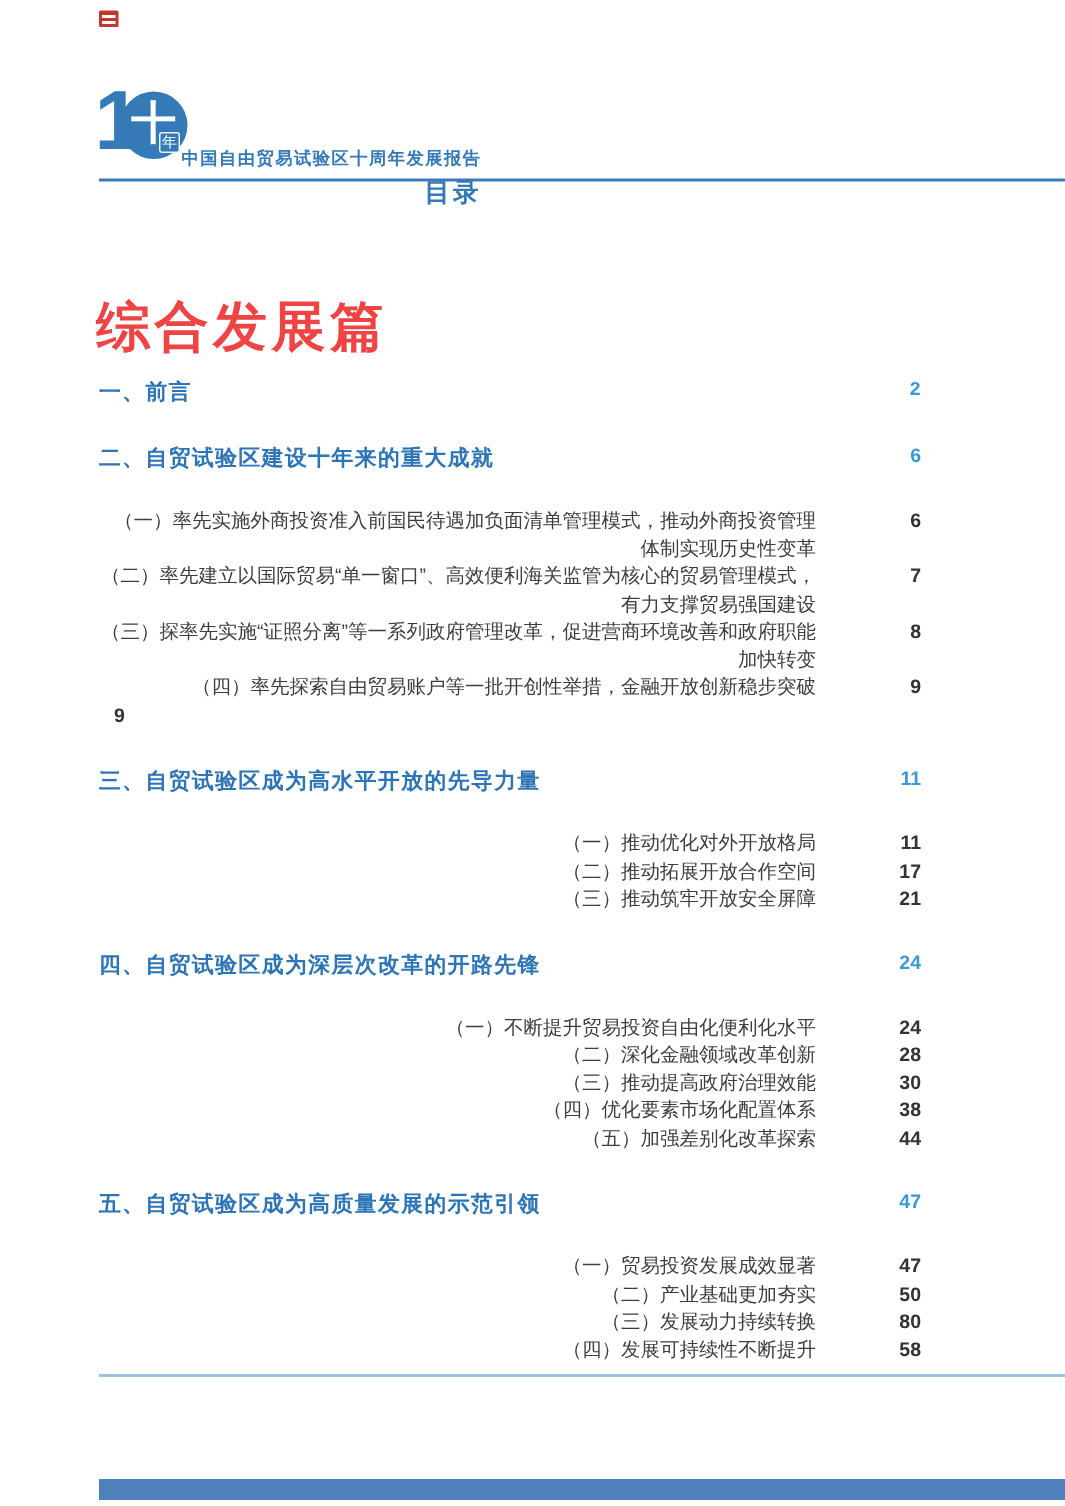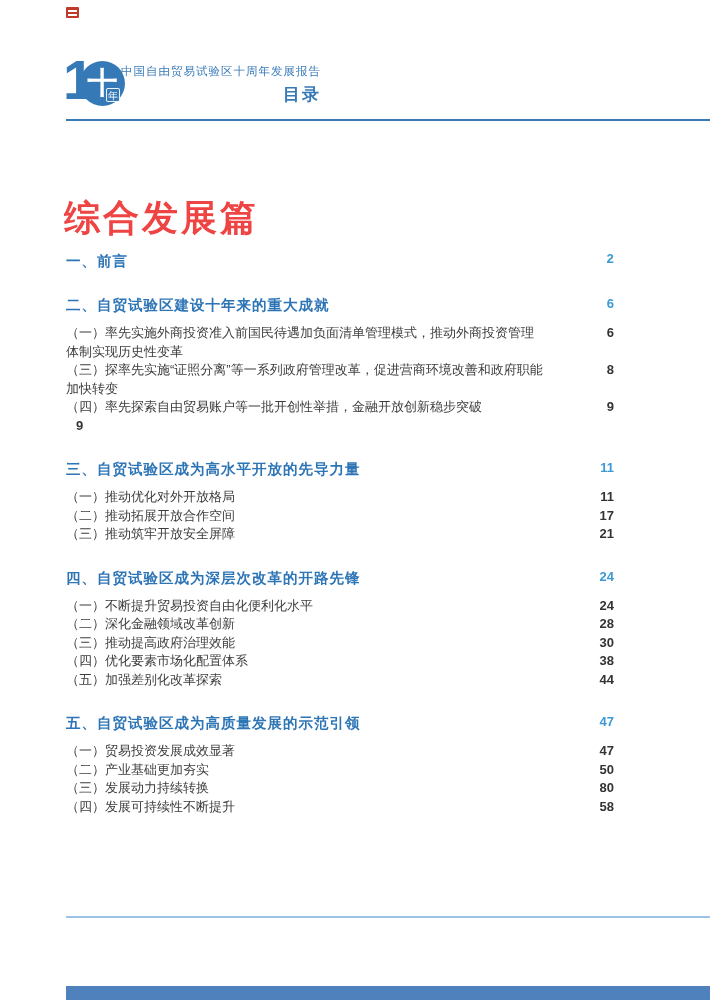--- a/index.html
+++ b/index.html
@@ -34,21 +34,21 @@
     position:absolute; left:0; top:1px; width:100%; text-align:center;
     color:#ffffff; font-size:30px; font-weight:bold; line-height:42px;
   }
   .logo-circle .nian {
     position:absolute; right:5px; bottom:4px; width:14px; height:14px;
     color:#ffffff; font-size:10px; line-height:13px; text-align:center;
     border:1px solid rgba(255,255,255,.9); background:#3679b7; border-radius:2px;
   }
   .hdr-text { position:absolute; left:121px; top:64px; }
   .hdr-report {
-    color:#3679b7; font-size:11.5px; font-weight:normal; letter-spacing:1px;
+    color:#3679b7; font-size:11.5px; font-weight:bold; letter-spacing:1px;margin-top:34px;
   }
   .hdr-page-label {
     margin-top:4px; color:#3679b7; font-size:17px; font-weight:bold; letter-spacing:2px;text-align:right;
   }
   .hdr-rule {
     position:absolute; left:66px; right:0; top:119px; height:2px; background:#3a7ab8;
   }
 
   
   .sec-title {
@@ -62,21 +62,21 @@
     display:flex; justify-content:space-between; align-items:flex-start;
     margin-top:25px; cursor:pointer;
   }
   .toc-chapter:first-child { margin-top:0;font-family:Liberation Mono, monospace; }
   .toc-chapter .t {
     color:#2e75b6; font-size:14.5px; font-weight:bold; letter-spacing:1px;
   }
   .toc-chapter .p {
     color:#3b99d4; font-size:13px; font-weight:bold; padding-left:10px;
   }
-  .toc-subs { margin-top:9px; }
+  .toc-subs { margin-top:23px;text-align:right; }
   .toc-sub {
     display:flex; justify-content:space-between; align-items:flex-start;
     cursor:pointer;
   }
   .toc-sub .t {
     width:478px; color:#3d3d3d; font-size:13px; line-height:18.5px;
   }
   .toc-sub .p {
     color:#333333; font-size:13px; font-weight:bold; line-height:18.5px; padding-left:10px;
   }
@@ -122,20 +122,24 @@
   <div class="toc-chapter">
     <span class="t">二、自贸试验区建设十年来的重大成就</span>
     <span class="p">6</span>
   </div>
 <div class="toc-subs">
   <div class="toc-sub">
     <span class="t">（一）率先实施外商投资准入前国民待遇加负面清单管理模式，推动外商投资管理体制实现历史性变革</span>
     <span class="p">6</span>
   </div>
 
+  <div class="toc-sub">
+    <span class="t">（二）率先建立以国际贸易“单一窗口”、高效便利海关监管为核心的贸易管理模式，有力支撑贸易强国建设</span>
+    <span class="p">7</span>
+  </div>
 
   <div class="toc-sub">
     <span class="t">（三）探率先实施“证照分离”等一系列政府管理改革，促进营商环境改善和政府职能加快转变</span>
     <span class="p">8</span>
   </div>
 
   <div class="toc-sub">
     <span class="t">（四）率先探索自由贸易账户等一批开创性举措，金融开放创新稳步突破</span>
     <span class="p">9</span>
   </div>

